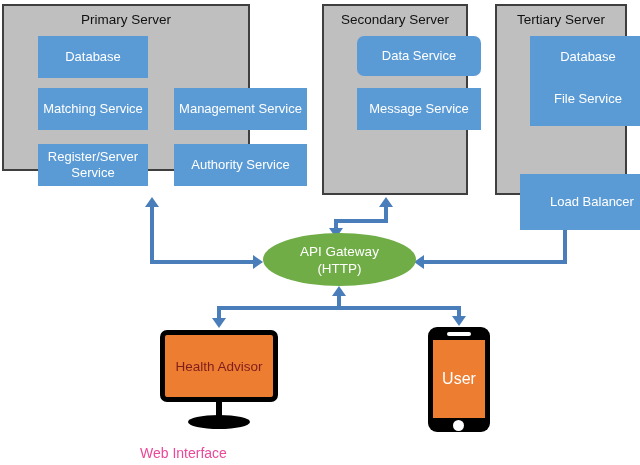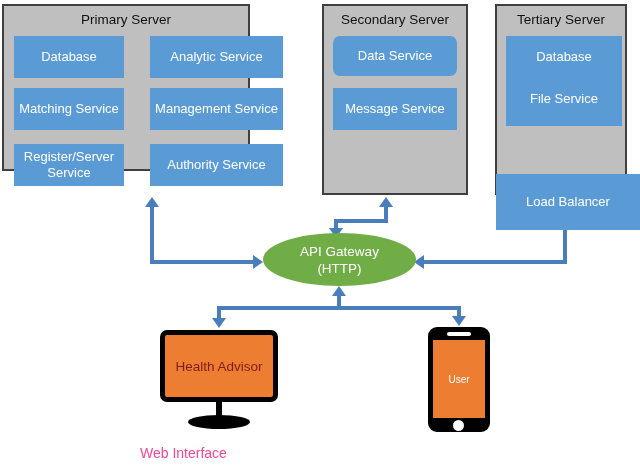--- a/index.html
+++ b/index.html
@@ -40,20 +40,21 @@
     background: #5b9bd5;
     box-sizing: border-box;
     display: flex;
     align-items: center;
     justify-content: center;
     text-align: center;
     color: #ffffff;
     font-size: 13px;
     line-height: 16px;
     padding: 2px 4px;
+    margin-left: 24px;
   }
 
   
   #api-gateway {
     position: absolute;
     left: 263px;
     top: 233px;
     width: 153px;
     height: 53px;
     background: #70ad47;
@@ -136,21 +137,21 @@
     left: 433px;
     top: 340px;
     width: 52px;
     height: 78px;
     background: #ed7d31;
     display: flex;
     align-items: center;
     justify-content: center;
     text-align: center;
     color: #ffffff;
-    font-size: 10px;
+    font-size: 16px;
   }
   #phone-speaker {
     position: absolute;
     left: 447px;
     top: 332px;
     width: 24px;
     height: 4px;
     background: #ffffff;
     border-radius: 2px;
   }
@@ -175,21 +176,20 @@
 </style>
 </head>
 <body>
 
 <div id="canvas">
 
   <div class="server-box" id="primary-server" style="left:2px; top:4px; width:248px; height:167px;">
     <div class="server-title">Primary Server</div>
   </div>
   <div class="svc" style="left:14px; top:36px; width:110px; height:42px;">Database</div>
-  <div class="svc" style="left:150px; top:36px; width:133px; height:42px;">Analytic Service</div>
   <div class="svc" style="left:14px; top:88px; width:110px; height:42px;">Matching Service</div>
   <div class="svc" style="left:150px; top:88px; width:133px; height:42px;">Management Service</div>
   <div class="svc" style="left:14px; top:144px; width:110px; height:42px;">Register/Server Service</div>
   <div class="svc" style="left:150px; top:144px; width:133px; height:42px;">Authority Service</div>
 
   <div class="server-box" id="secondary-server" style="left:322px; top:4px; width:146px; height:191px;">
     <div class="server-title">Secondary Server</div>
   </div>
   <div class="svc" style="left:333px; top:36px; width:124px; height:40px;border-radius:7px;">Data Service</div>
   <div class="svc" style="left:333px; top:88px; width:124px; height:42px;">Message Service</div>

